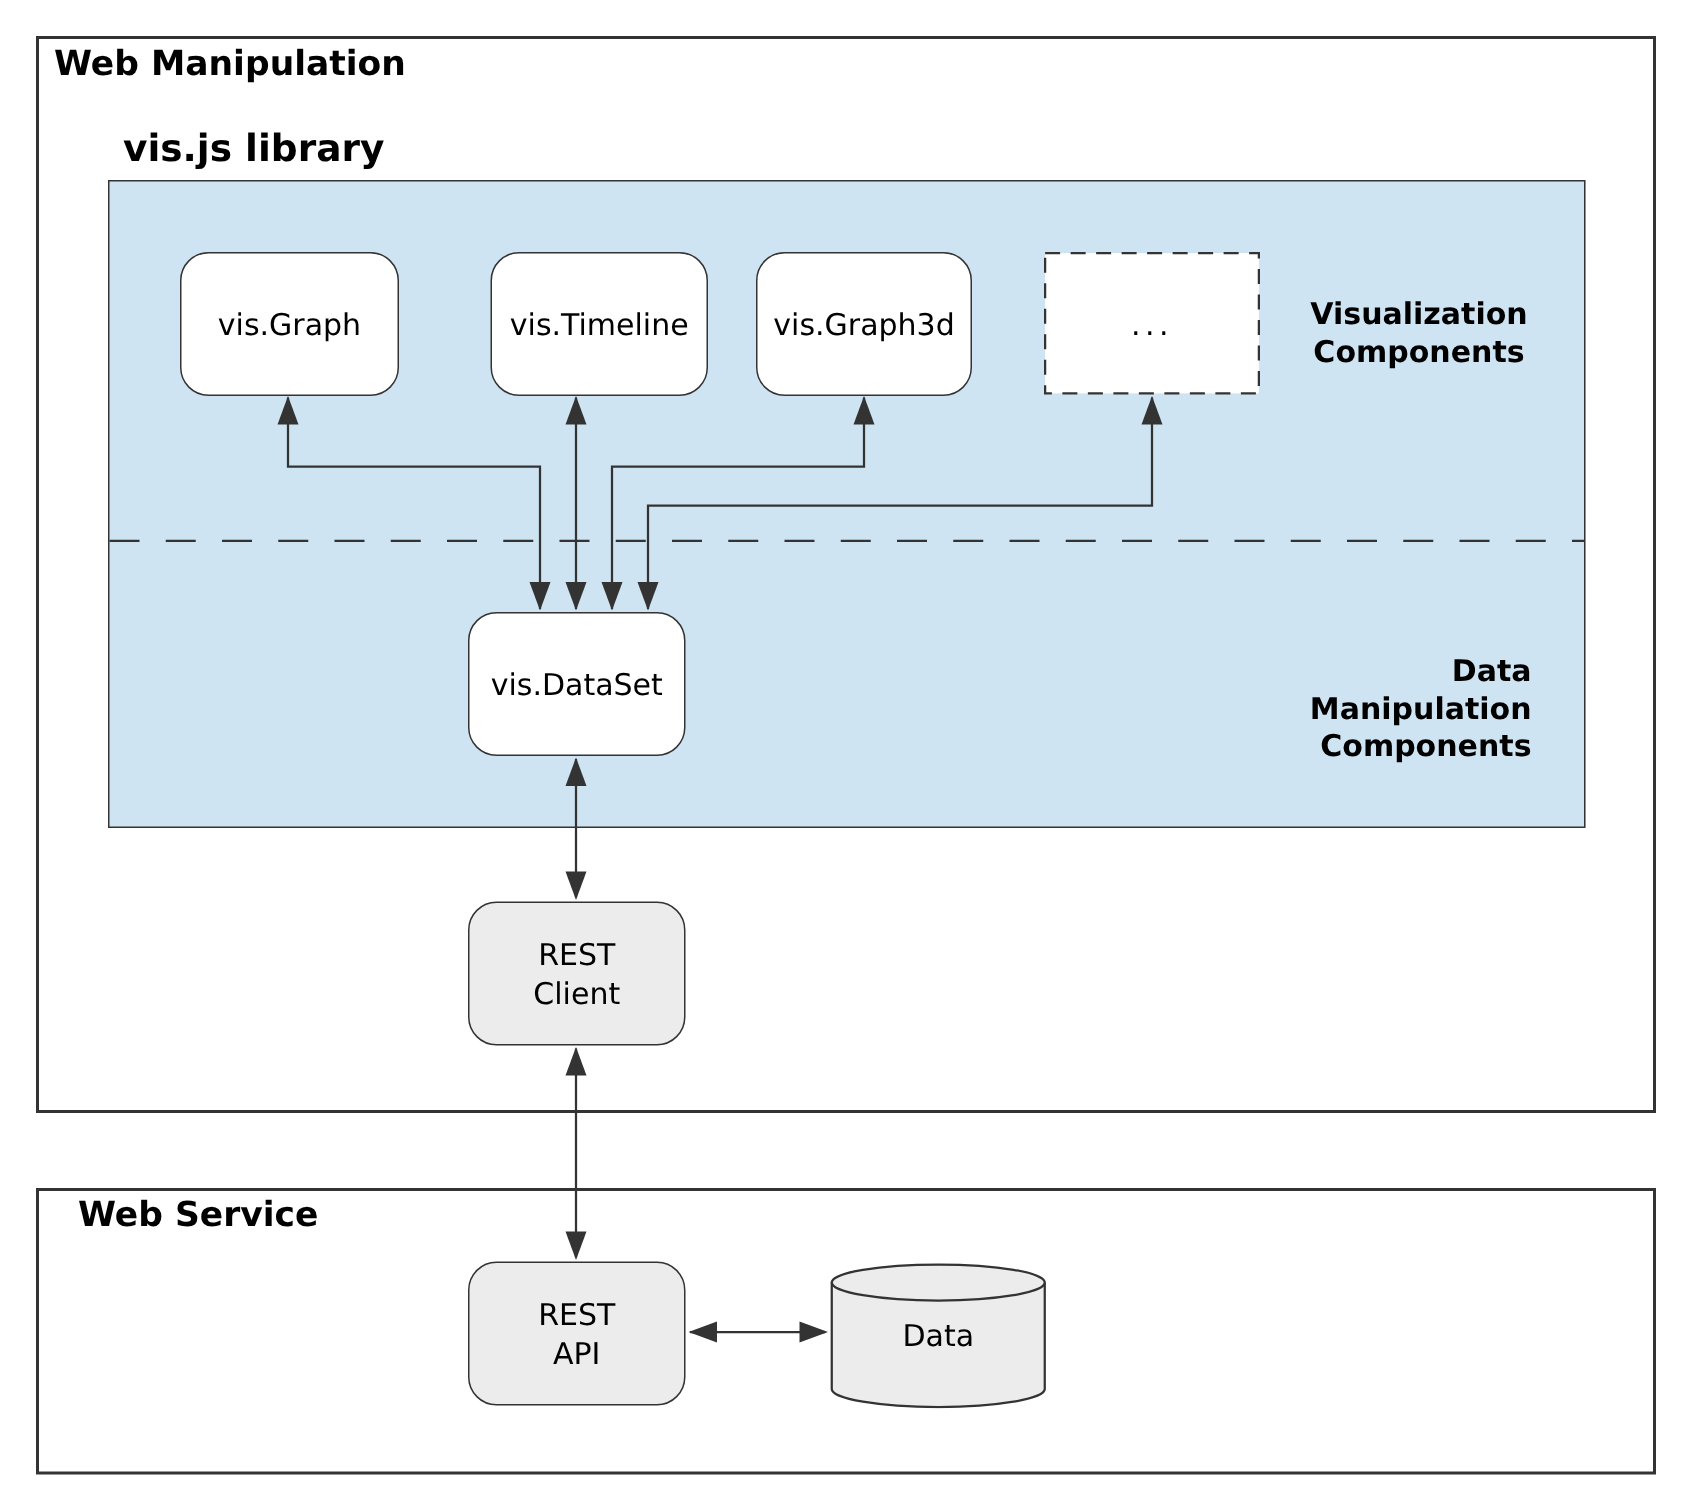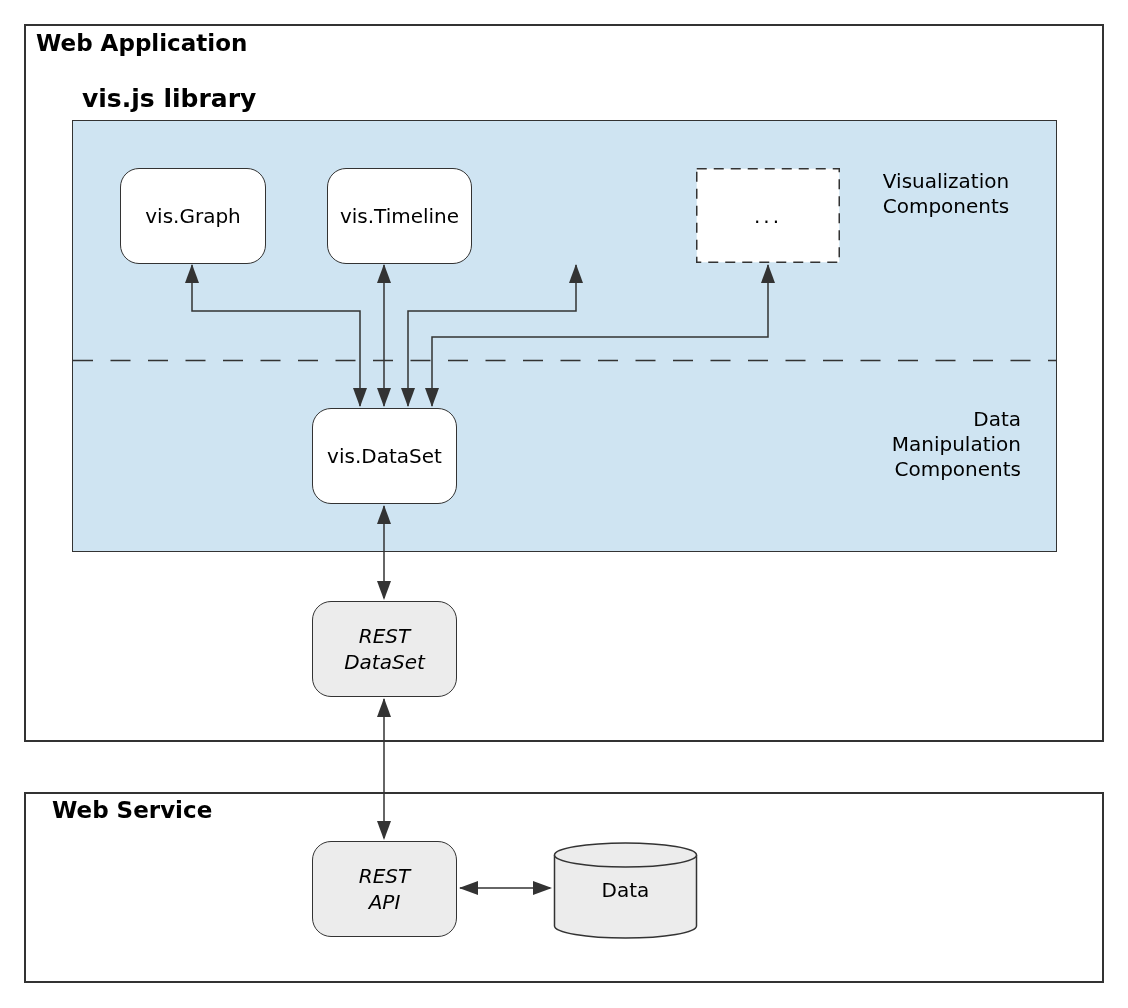--- a/index.html
+++ b/index.html
@@ -18,29 +18,29 @@
   .service-frame{left:24px;top:792px;width:1080px;height:191px;}
 
   .panel{position:absolute;left:72px;top:120px;width:985px;height:432px;
          background:var(--panel-blue);border:1.5px solid var(--line);box-sizing:border-box;}
 
   .title{position:absolute;font-weight:bold;font-size:23px;line-height:26px;}
   .app-title{left:36px;top:30px;}
   .service-title{left:52px;top:797px;}
   .lib-title{position:absolute;left:82px;top:84px;font-weight:bold;font-size:25px;}
 
-  .side-label{position:absolute;font-weight:normal;font-size:20px;line-height:25px;width:200px;}
+  .side-label{position:absolute;font-weight:bold;font-size:20px;line-height:25px;width:200px;margin-top:28px;}
   .side-label span{display:block;}
   .viz-label{left:846px;top:169px;text-align:center;}
   .manip-label{left:821px;top:407px;text-align:right;}
 
   .node{position:absolute;box-sizing:border-box;display:flex;align-items:center;justify-content:center;
         text-align:center;font-size:20px;line-height:26px;z-index:3;border-radius:19px;}
   .node.white{background:var(--node-white);border:1.5px solid var(--line);}
-  .node.gray{background:var(--node-gray);border:1.5px solid var(--line);font-style:italic;}
+  .node.gray{background:var(--node-gray);border:1.5px solid var(--line);}
   .node.ghost{background:transparent;border:none;letter-spacing:3px;}
   .node span{display:block;}
 
   .n-graph{left:120px;top:168px;width:146px;height:96px;}
   .n-timeline{left:327px;top:168px;width:145px;height:96px;}
   .n-graph3d{left:504px;top:168px;width:144px;height:96px;}
   .n-more{left:696px;top:168px;width:144px;height:95px;}
   .n-dataset{left:312px;top:408px;width:145px;height:96px;}
   .n-client{left:312px;top:601px;width:145px;height:96px;}
   .n-api{left:312px;top:841px;width:145px;height:96px;}
@@ -57,21 +57,21 @@
   .cyl-label{position:absolute;left:0;top:36px;width:145px;text-align:center;font-size:20px;}
 </style>
 </head>
 <body>
 
 <div class="canvas">
 
   <div class="frame app-frame"></div>
   <div class="frame service-frame"></div>
 
-  <div class="title app-title">Web Application</div>
+  <div class="title app-title">Web Manipulation</div>
   <div class="lib-title">vis.js library</div>
   <div class="title service-title">Web Service</div>
 
   <div class="panel"></div>
 
   <div class="side-label viz-label">
     <span>Visualization</span>
     <span>Components</span>
   </div>
   <div class="side-label manip-label">
@@ -128,30 +128,33 @@
       <polygon class="chead" points="552,888 533,881 533,895"></polygon>
     </g>
   </svg>
 
   <div class="node white n-graph">
     <span>vis.Graph</span>
   </div>
   <div class="node white n-timeline">
     <span>vis.Timeline</span>
   </div>
+  <div class="node white n-graph3d">
+    <span>vis.Graph3d</span>
+  </div>
   <div class="node ghost n-more">
     <span>...</span>
   </div>
   <div class="node white n-dataset">
     <span>vis.DataSet</span>
   </div>
   <div class="node gray n-client">
     <span>
       <span>REST</span>
-      <span>DataSet</span>
+      <span>Client</span>
     </span>
   </div>
   <div class="node gray n-api">
     <span>
       <span>REST</span>
       <span>API</span>
     </span>
   </div>
 
   <div class="cyl">

